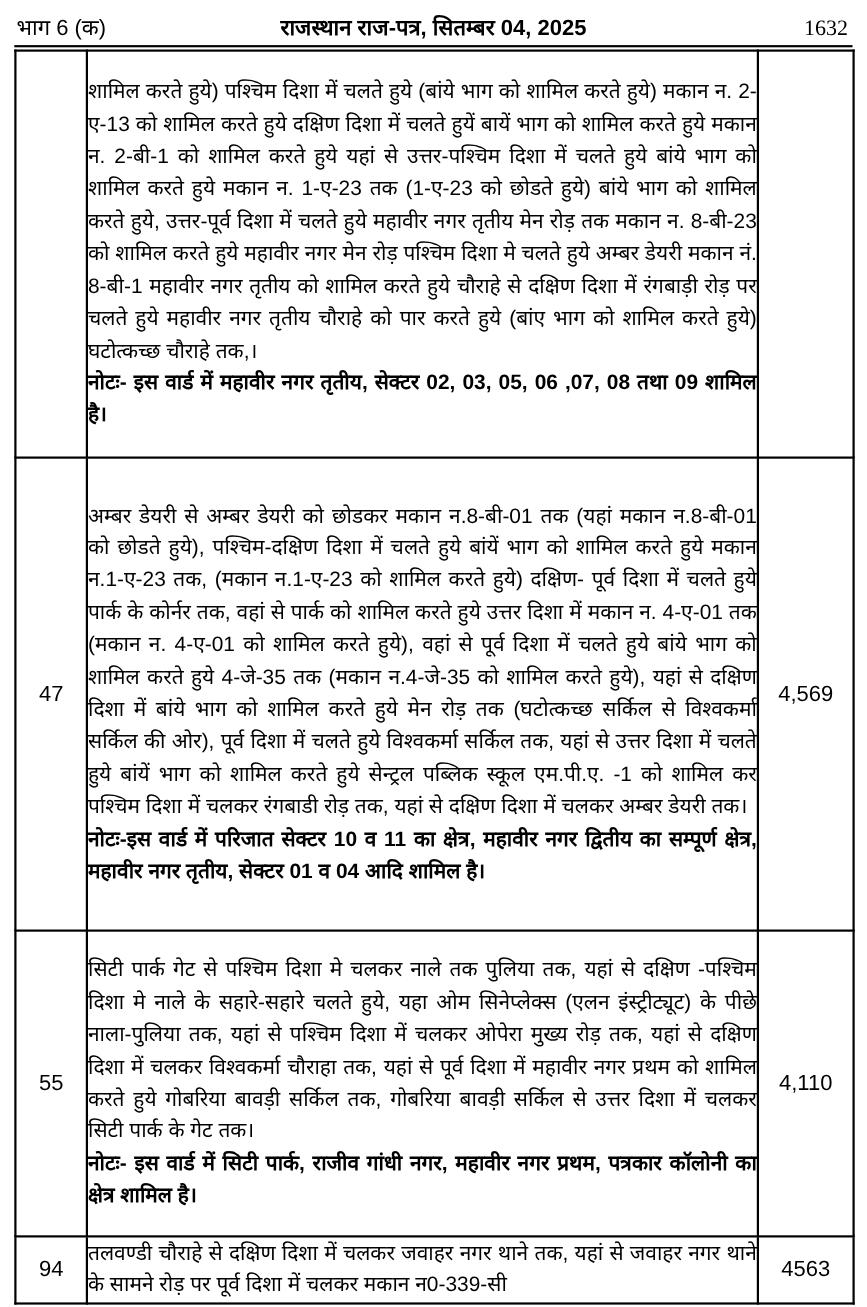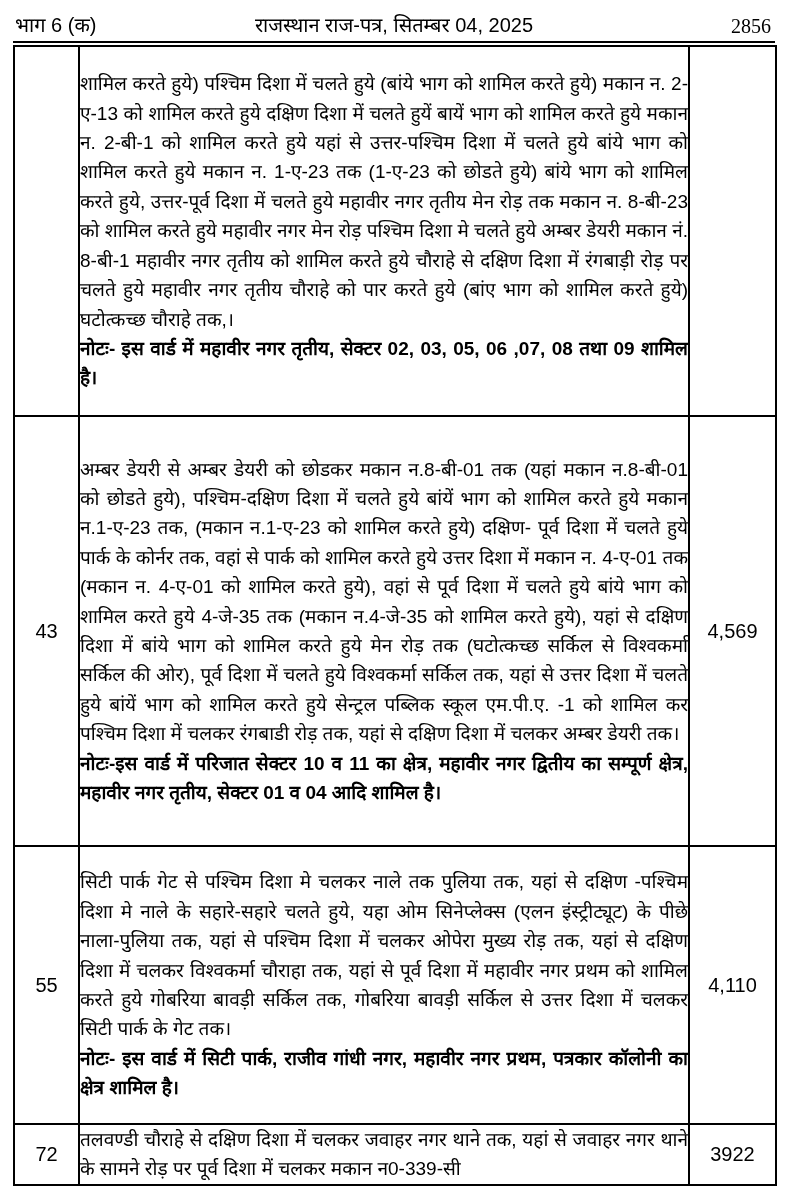--- a/index.html
+++ b/index.html
@@ -32,21 +32,21 @@
     font-weight: normal;
     white-space: nowrap;
   }
   .hdr-title {
     position: absolute;
     left: 0;
     right: 0;
     bottom: 3px;
     text-align: center;
     font-size: 20px;
-    font-weight: normal;
+    font-weight: bold;
     white-space: nowrap;
   }
   .hdr-page-no {
     position: absolute;
     right: 4px;
     bottom: 3px;
     font-family: "Liberation Serif", "DejaVu Serif", serif;
     font-size: 20px;
     white-space: nowrap;
   }
@@ -89,56 +89,56 @@
   tr.r1 td { height: 428px; }
   tr.r2 td { height: 276px; }
   tr.r3 td { height: 58px; }
 </style>
 </head>
 <body>
 
 <div class="page-header">
   <span class="hdr-part">भाग 6 (क)</span>
   <span class="hdr-title">राजस्थान राज-पत्र, सितम्बर 04, 2025</span>
-  <span class="hdr-page-no">2856</span>
+  <span class="hdr-page-no">1632</span>
 </div>
 
 <table class="gazette">
   <colgroup>
     <col class="c-ward">
       <col class="c-desc">
       <col class="c-pop">
   </colgroup>
   <tbody>
     <tr class="r0">
       <td class="ward-cell"></td>
       <td class="desc-cell">
         <div class="desc-text">शामिल करते हुये) पश्चिम दिशा में चलते हुये (बांये भाग को शामिल करते हुये) मकान न. 2-ए-13 को शामिल करते हुये दक्षिण दिशा में चलते हुयें बायें भाग को शामिल करते हुये मकान न. 2-बी-1 को शामिल करते हुये यहां से उत्तर-पश्चिम दिशा में चलते हुये बांये भाग को शामिल करते हुये मकान न. 1-ए-23 तक (1-ए-23 को छोडते हुये) बांये भाग को शामिल करते हुये, उत्तर-पूर्व दिशा में चलते हुये महावीर नगर तृतीय मेन रोड़ तक मकान न. 8-बी-23 को शामिल करते हुये महावीर नगर मेन रोड़ पश्चिम दिशा मे चलते हुये अम्बर डेयरी मकान नं. 8-बी-1 महावीर नगर तृतीय को शामिल करते हुये चौराहे से दक्षिण दिशा में रंगबाड़ी रोड़ पर चलते हुये महावीर नगर तृतीय चौराहे को पार करते हुये (बांए भाग को शामिल करते हुये) घटोत्कच्छ चौराहे तक,।</div>
         <div class="note-text">नोटः- इस वार्ड में महावीर नगर तृतीय, सेक्टर 02, 03, 05, 06 ,07, 08 तथा 09 शामिल है।</div>
       </td>
       <td class="pop-cell"></td>
     </tr>
     <tr class="r1">
-      <td class="ward-cell">43</td>
+      <td class="ward-cell">47</td>
       <td class="desc-cell">
         <div class="desc-text">अम्बर डेयरी से अम्बर डेयरी को छोडकर मकान न.8-बी-01 तक (यहां मकान न.8-बी-01 को छोडते हुये), पश्चिम-दक्षिण दिशा में चलते हुये बांयें भाग को शामिल करते हुये मकान न.1-ए-23 तक, (मकान न.1-ए-23 को शामिल करते हुये) दक्षिण- पूर्व दिशा में चलते हुये पार्क के कोर्नर तक, वहां से पार्क को शामिल करते हुये उत्तर दिशा में मकान न. 4-ए-01 तक (मकान न. 4-ए-01 को शामिल करते हुये), वहां से पूर्व दिशा में चलते हुये बांये भाग को शामिल करते हुये 4-जे-35 तक (मकान न.4-जे-35 को शामिल करते हुये), यहां से दक्षिण दिशा में बांये भाग को शामिल करते हुये मेन रोड़ तक (घटोत्कच्छ सर्किल से विश्वकर्मा सर्किल की ओर), पूर्व दिशा में चलते हुये विश्वकर्मा सर्किल तक, यहां से उत्तर दिशा में चलते हुये बांयें भाग को शामिल करते हुये सेन्ट्रल पब्लिक स्कूल एम.पी.ए. -1 को शामिल कर पश्चिम दिशा में चलकर रंगबाडी रोड़ तक, यहां से दक्षिण दिशा में चलकर अम्बर डेयरी तक।</div>
         <div class="note-text">नोटः-इस वार्ड में परिजात सेक्टर 10 व 11 का क्षेत्र, महावीर नगर द्वितीय का सम्पूर्ण क्षेत्र, महावीर नगर तृतीय, सेक्टर 01 व 04 आदि शामिल है।</div>
       </td>
       <td class="pop-cell">4,569</td>
     </tr>
     <tr class="r2">
       <td class="ward-cell">55</td>
       <td class="desc-cell">
         <div class="desc-text">सिटी पार्क गेट से पश्चिम दिशा मे चलकर नाले तक पुलिया तक, यहां से दक्षिण -पश्चिम दिशा मे नाले के सहारे-सहारे चलते हुये, यहा ओम सिनेप्लेक्स (एलन इंस्ट्रीट्यूट) के पीछे नाला-पुलिया तक, यहां से पश्चिम दिशा में चलकर ओपेरा मुख्य रोड़ तक, यहां से दक्षिण दिशा में चलकर विश्वकर्मा चौराहा तक, यहां से पूर्व दिशा में महावीर नगर प्रथम को शामिल करते हुये गोबरिया बावड़ी सर्किल तक, गोबरिया बावड़ी सर्किल से उत्तर दिशा में चलकर सिटी पार्क के गेट तक।</div>
         <div class="note-text">नोटः- इस वार्ड में सिटी पार्क, राजीव गांधी नगर, महावीर नगर प्रथम, पत्रकार कॉलोनी का क्षेत्र शामिल है।</div>
       </td>
       <td class="pop-cell">4,110</td>
     </tr>
     <tr class="r3">
-      <td class="ward-cell">72</td>
+      <td class="ward-cell">94</td>
       <td class="desc-cell">
         <div class="desc-text">तलवण्डी चौराहे से दक्षिण दिशा में चलकर जवाहर नगर थाने तक, यहां से जवाहर नगर थाने के सामने रोड़ पर पूर्व दिशा में चलकर मकान न0-339-सी</div>
 
       </td>
-      <td class="pop-cell">3922</td>
+      <td class="pop-cell">4563</td>
     </tr>
   </tbody>
 </table>
 
 </body></html>

